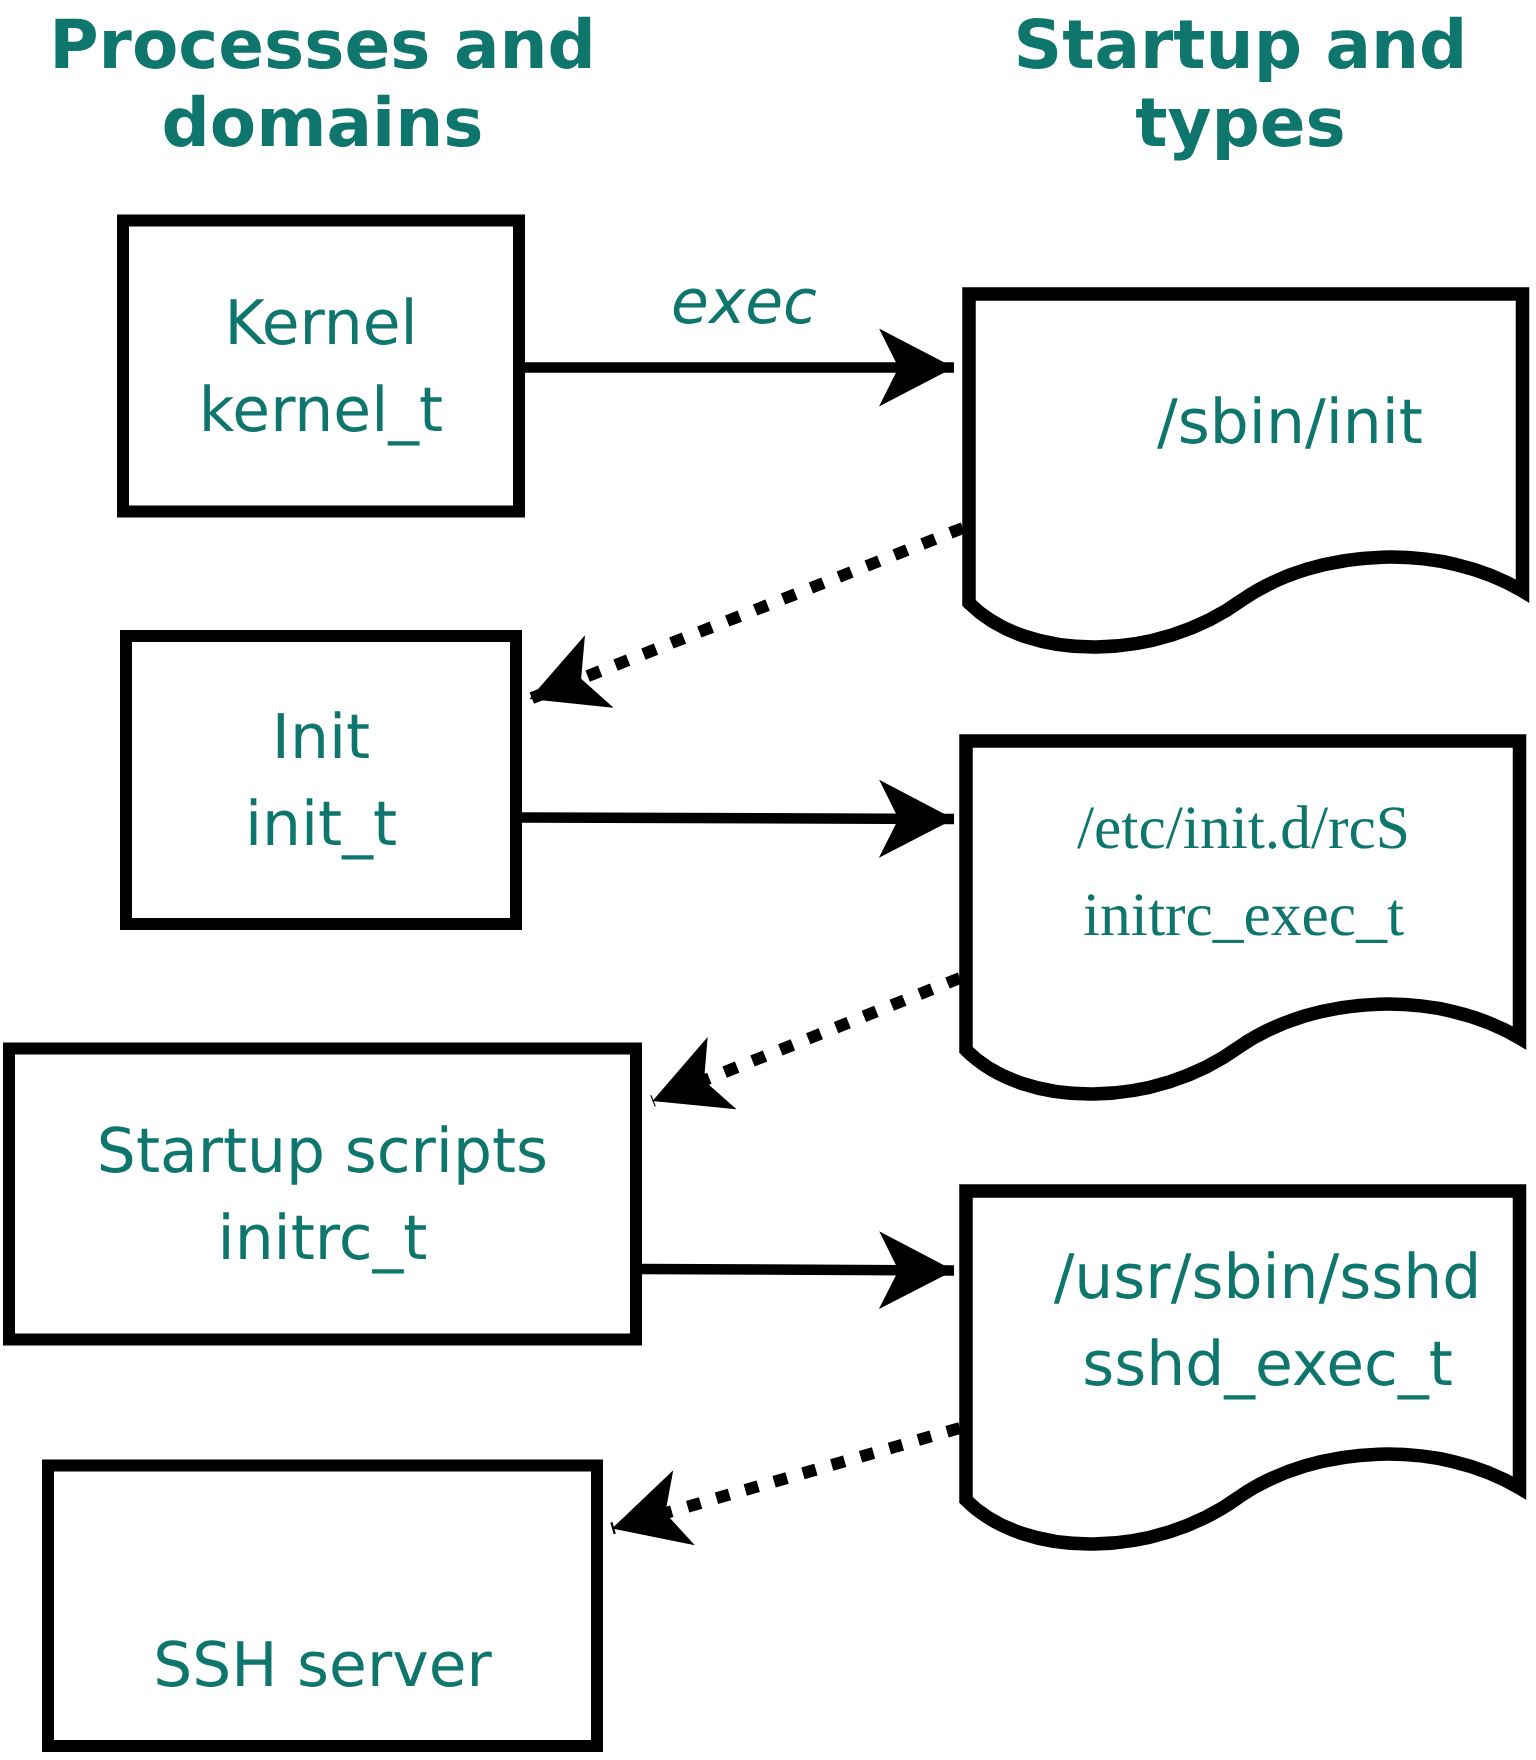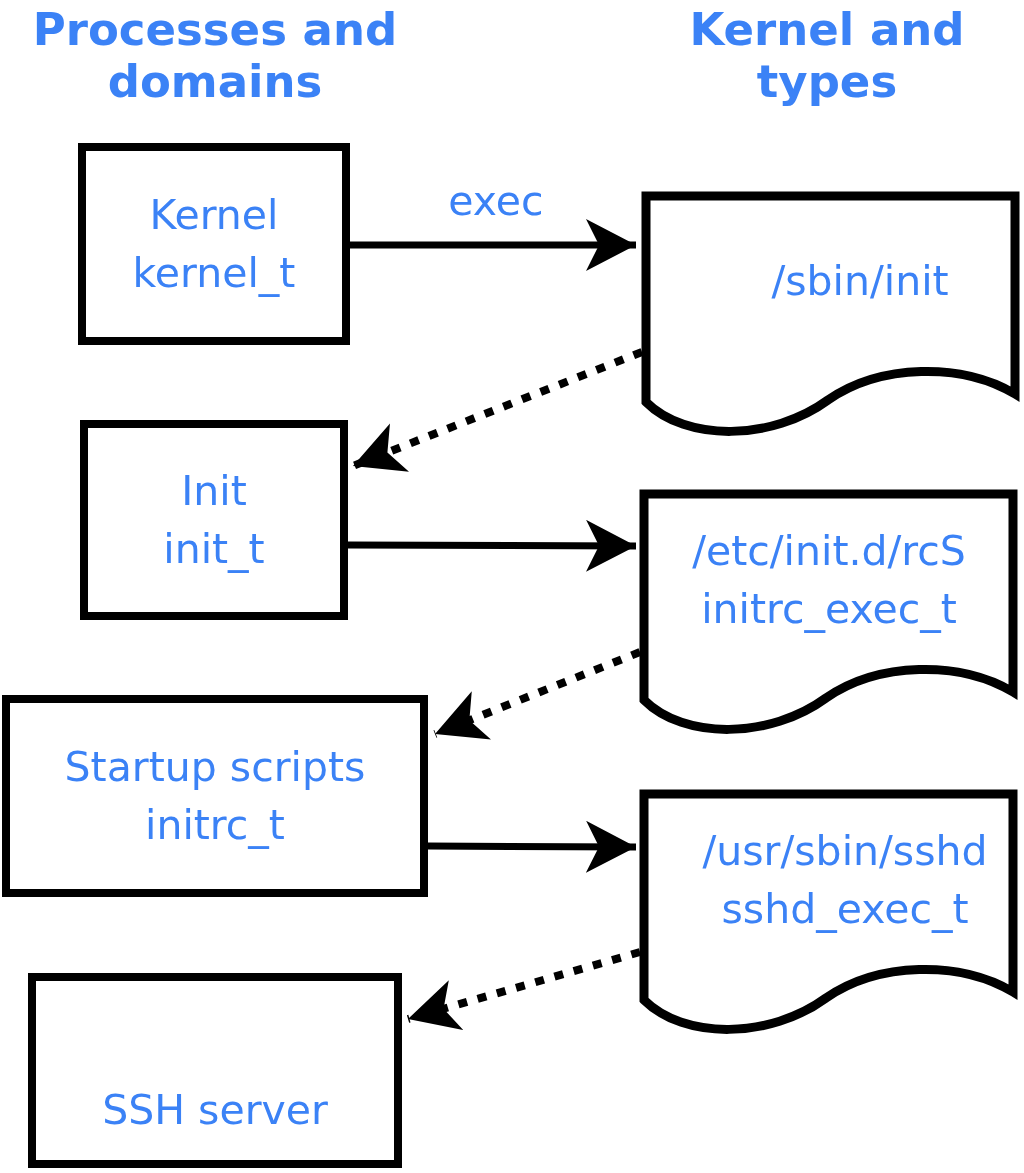--- a/index.html
+++ b/index.html
@@ -6,21 +6,21 @@
     margin: 0;
     padding: 0;
     background: #ffffff;
   }
   .canvas {
     position: relative;
     width: 1024px;
     height: 1173px;
     background: #ffffff;
     font-family: "DejaVu Sans", "Liberation Sans", sans-serif;
-    color: #3b82f6;
+    color: #0f766e;
     overflow: hidden;
   }
   svg.diagram-layer {
     position: absolute;
     left: 0;
     top: 0;
     width: 1024px;
     height: 1173px;
   }
   .shape {
@@ -91,44 +91,44 @@
     <line class="solid-arrow" x1="350" y1="245" x2="636" y2="245" marker-end="url(#ah)"></line>
     <line class="solid-arrow" x1="348" y1="545" x2="636" y2="546" marker-end="url(#ah)"></line>
     <line class="solid-arrow" x1="428" y1="846" x2="636" y2="847" marker-end="url(#ah)"></line>
 
     <line class="dotted-arrow" x1="642" y1="352" x2="353" y2="466" marker-end="url(#ah)"></line>
     <line class="dotted-arrow" x1="640" y1="652" x2="435" y2="734" marker-end="url(#ah)"></line>
     <line class="dotted-arrow" x1="640" y1="952" x2="408" y2="1019" marker-end="url(#ah)"></line>
   </svg>
 
   <div class="header" style="left:15px; top:4px; width:400px;">Processes and domains</div>
-  <div class="header" style="left:632px; top:4px; width:390px;">Kernel and types</div>
+  <div class="header" style="left:632px; top:4px; width:390px;">Startup and types</div>
 
-  <div class="edge-label" style="left:416px; top:176px; width:160px; height:50px;">exec</div>
+  <div class="edge-label" style="left:416px; top:176px; width:160px; height:50px;font-style:italic;">exec</div>
 
   <div class="label" style="left:78px; top:143px; width:272px; height:202px;">
     <span>Kernel</span>
     <span>kernel_t</span>
   </div>
   <div class="label" style="left:2px; top:695px; width:426px; height:202px;">
     <span>Startup scripts</span>
     <span>initrc_t</span>
   </div>
   <div class="label" style="left:80px; top:420px; width:268px; height:200px;">
     <span>Init</span>
     <span>init_t</span>
   </div>
   <div class="label" style="left:28px; top:1012px; width:374px; height:195px;">
     <span>SSH server</span>
   </div>
 
   <div class="label" style="left:642px; top:192px; width:436px; height:178px;">
     <span>/sbin/init</span>
   </div>
-  <div class="label" style="left:640px; top:490px; width:378px; height:180px;">
+  <div class="label" style="left:640px; top:490px; width:378px; height:180px;font-family:Liberation Serif, serif;">
     <span>/etc/init.d/rcS</span>
     <span>initrc_exec_t</span>
   </div>
   <div class="label" style="left:640px; top:790px; width:410px; height:180px;">
     <span>/usr/sbin/sshd</span>
     <span>sshd_exec_t</span>
   </div>
 
 </div>
 

